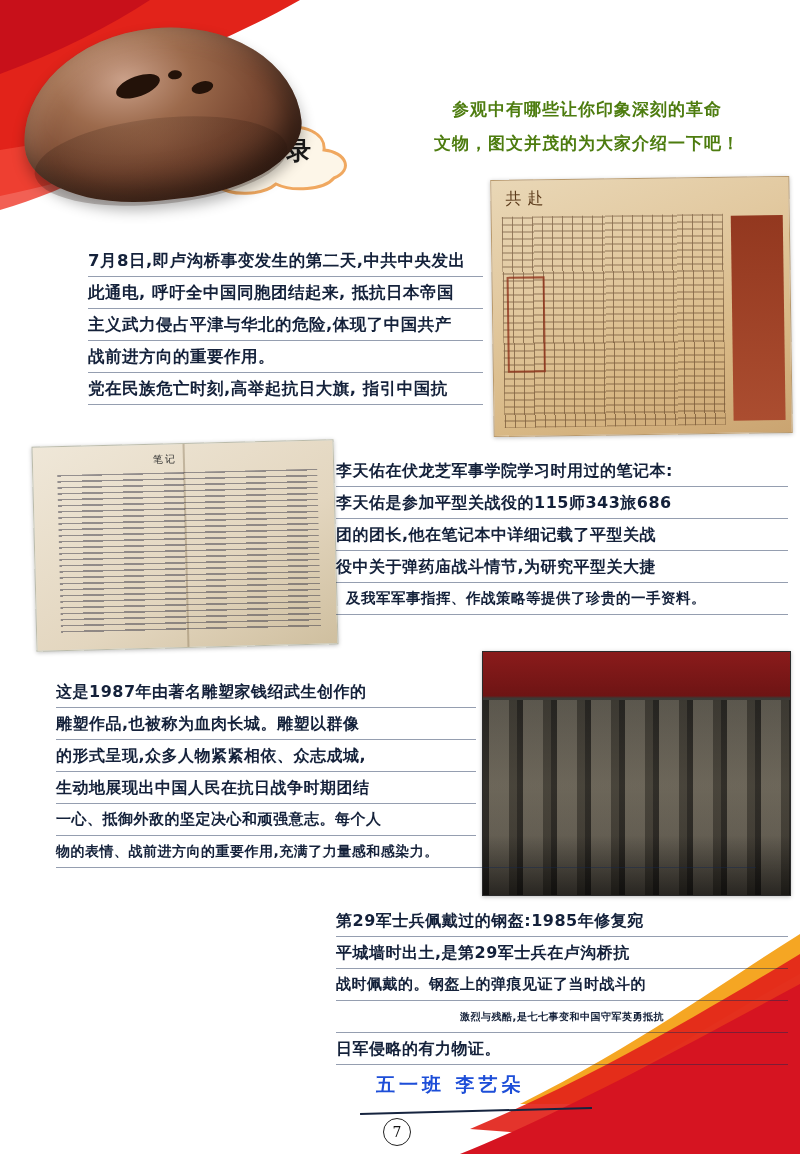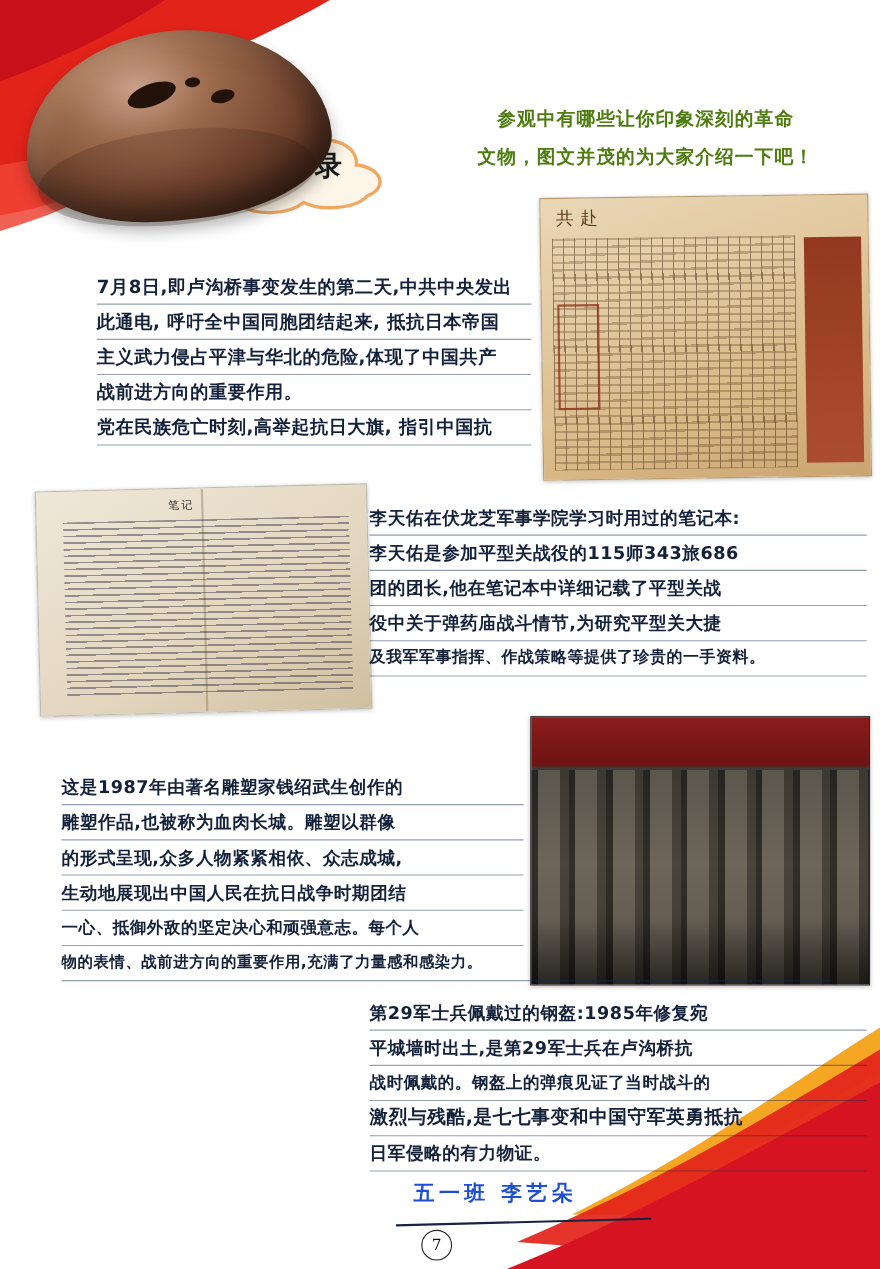--- a/index.html
+++ b/index.html
@@ -305,29 +305,29 @@
     <div class="nb-head">笔记</div>
     <div class="nb-fold"></div>
     <div class="nb-text"></div>
   </div>
 
   <div class="hand" style="left:336px; top:455px; width:452px; font-size:16px;">
     <div class="line">李天佑在伏龙芝军事学院学习时用过的笔记本:</div>
     <div class="line">李天佑是参加平型关战役的115师343旅686</div>
     <div class="line">团的团长,他在笔记本中详细记载了平型关战</div>
     <div class="line">役中关于弹药庙战斗情节,为研究平型关大捷</div>
-    <div class="line" style="font-size:14.5px;">及我军军事指挥、作战策略等提供了珍贵的一手资料。</div>
+    <div class="line" style="font-size:14.5px;padding-left:10px;">及我军军事指挥、作战策略等提供了珍贵的一手资料。</div>
   </div>
 
   <div class="photo photo-sculpture">
     <div class="sc-figs"></div>
     <div class="sc-shadow"></div>
   </div>
 
-  <div class="hand" style="left:56px; top:700px; width:420px; font-size:16px;">
+  <div class="hand" style="left:56px; top:676px; width:420px; font-size:16px;">
     <div class="line">这是1987年由著名雕塑家钱绍武生创作的</div>
     <div class="line">雕塑作品,也被称为血肉长城。雕塑以群像</div>
     <div class="line">的形式呈现,众多人物紧紧相依、众志成城,</div>
     <div class="line">生动地展现出中国人民在抗日战争时期团结</div>
     <div class="line" style="font-size:15px;">一心、抵御外敌的坚定决心和顽强意志。每个人</div>
     <div class="line" style="font-size:14px; width:700px;">物的表情、战前进方向的重要作用,充满了力量感和感染力。</div>
   </div>
 
   <div class="photo-helmet">
     <div class="helmet-shape">
@@ -335,21 +335,21 @@
       <div class="helmet-hole h2"></div>
       <div class="helmet-hole h3"></div>
     </div>
     <div class="helmet-rim"></div>
   </div>
 
   <div class="hand" style="left:336px; top:905px; width:452px; font-size:16px;">
     <div class="line">第29军士兵佩戴过的钢盔:1985年修复宛</div>
     <div class="line">平城墙时出土,是第29军士兵在卢沟桥抗</div>
     <div class="line" style="font-size:15px;">战时佩戴的。钢盔上的弹痕见证了当时战斗的</div>
-    <div class="line" style="font-size:17px;">激烈与残酷,是七七事变和中国守军英勇抵抗</div>
+    <div class="line" style="font-size:10px;text-align:center;">激烈与残酷,是七七事变和中国守军英勇抵抗</div>
     <div class="line">日军侵略的有力物证。</div>
   </div>
 
   <div class="signature">五一班 李艺朵</div>
   <div class="sig-underline"></div>
 
   <div class="page-num">7</div>
 
 </div>
 

